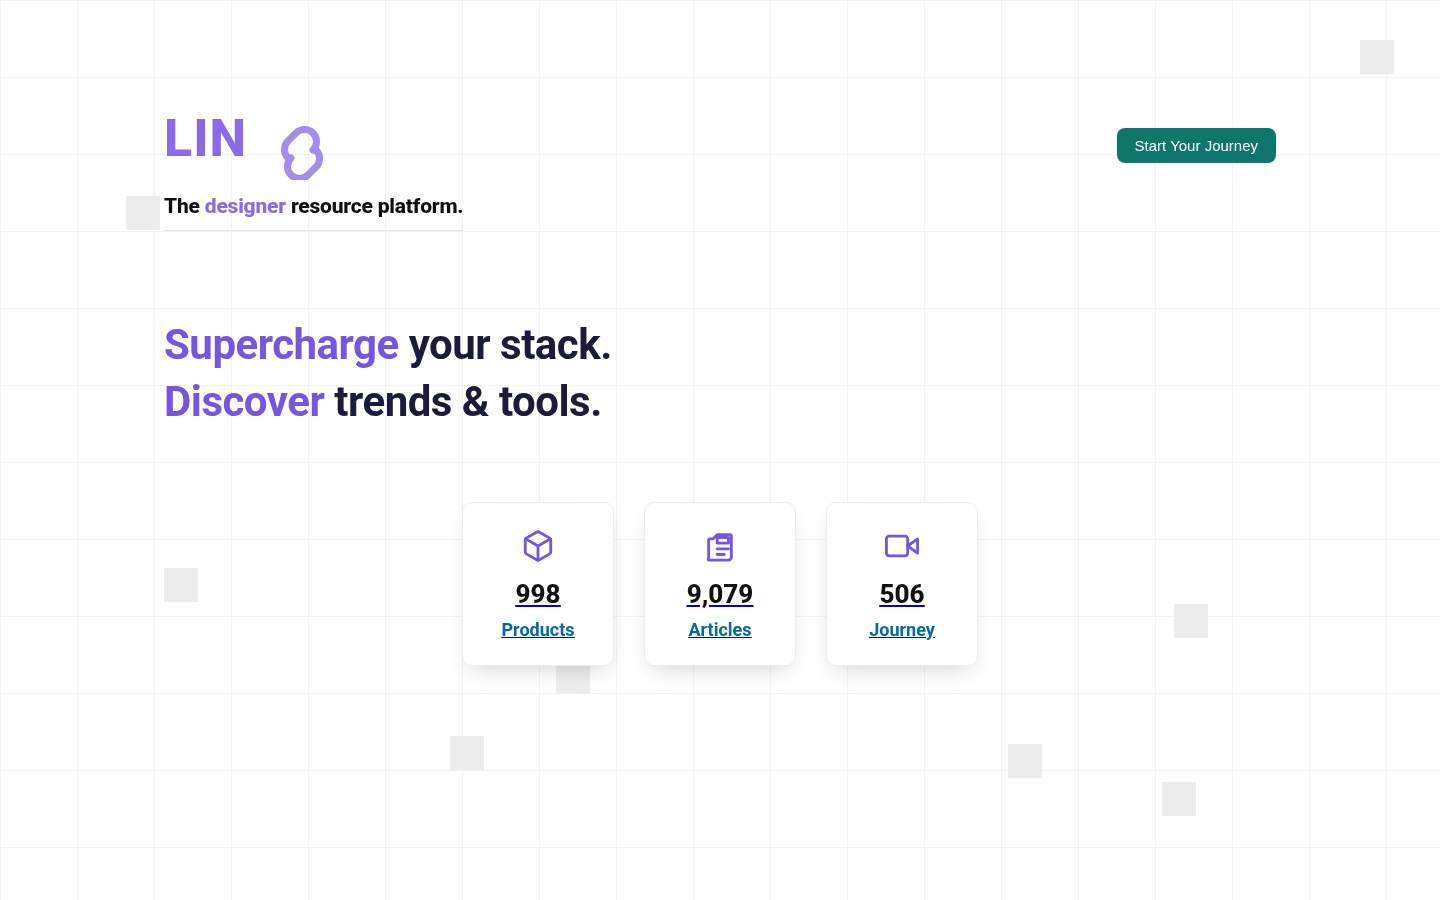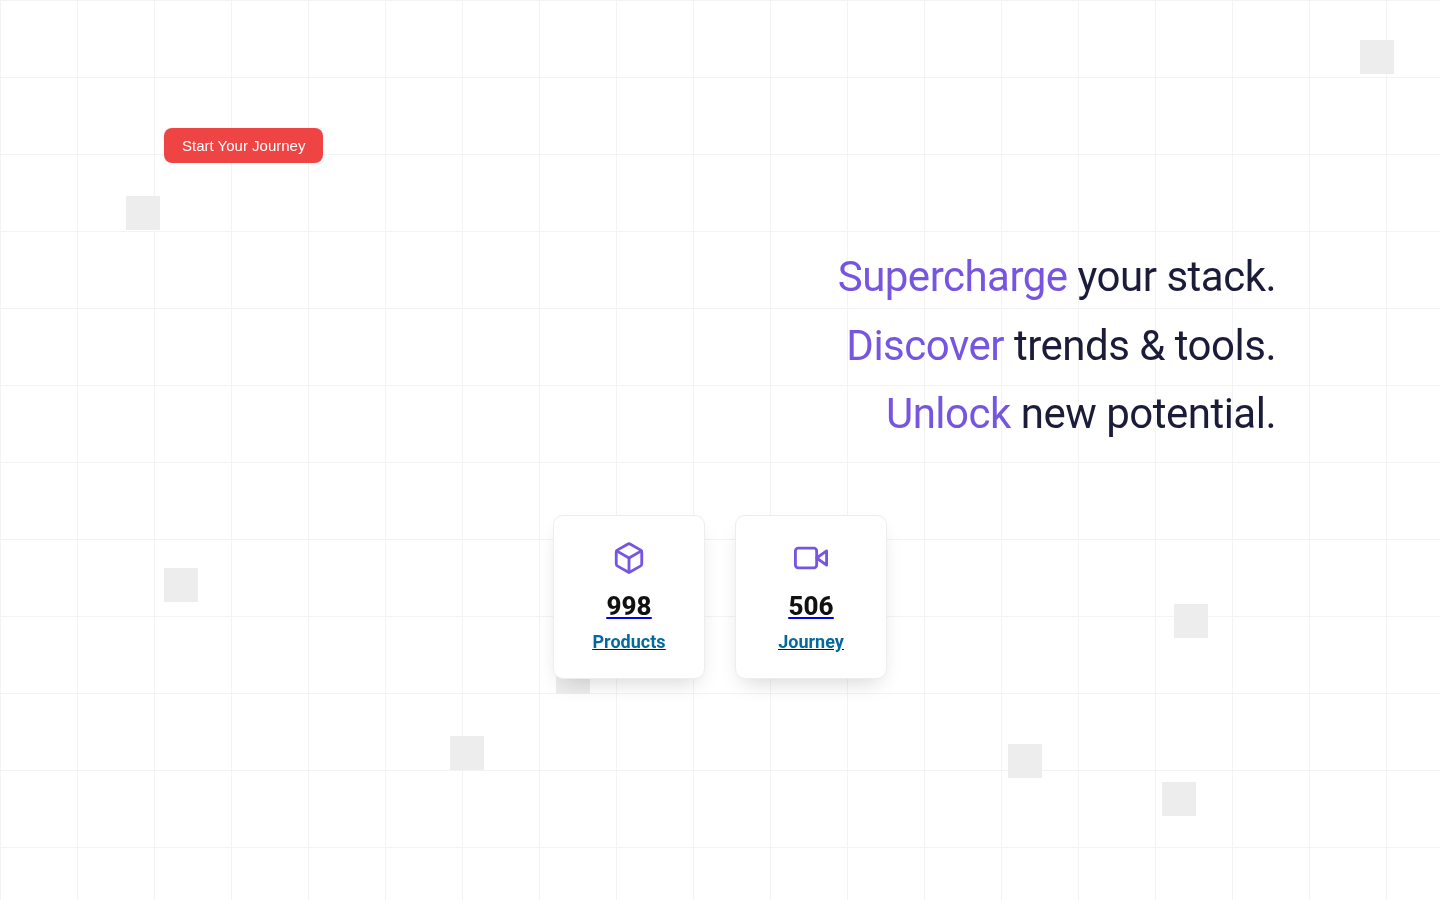--- a/index.html
+++ b/index.html
@@ -49,43 +49,43 @@
     margin-top: 14px;
     padding-bottom: 12px;
     border-bottom: 1px solid #e5e5e5;
     font-size: 21px;
     font-weight: 800;
     color: #0f0f0f;
     letter-spacing: -0.2px;
   }
   .tagline .accent { color:#8a6ae6; }
   .cta-btn {
-    background:#ef4444;
+    background:#0f766e;
     color:#ffffff;
     border:none;
     border-radius:8px;
     padding:9px 18px;
     font-size:15px;
     font-weight:500;
     cursor:pointer;
     margin-top: 20px;
   }
   
   .hero {
     margin-top: 88px;
   }
   .hero .line {
-    text-align:right;
+    text-align:left;
     font-size:42px;
-    font-weight:400;
+    font-weight:700;
     letter-spacing:-0.5px;
     color:#1b1b3a;
     line-height:1.25;
   }
-  .hero .line + .line { margin-top: 16px; }
+  .hero .line + .line { margin-top: 4px; }
   .hero .keyword { color:#7656e0; }
   
   .cards {
     margin-top: 74px;
     display:flex;
     justify-content:center;
     gap:30px;
     text-decoration:underline;
   }
   .card {
@@ -115,49 +115,72 @@
 <div class="blob b3"></div>
 <div class="blob b4"></div>
 <div class="blob b5"></div>
 <div class="blob b6"></div>
 <div class="blob b7"></div>
 <div class="blob b8"></div>
 
 <div class="container">
 
   <div class="header-row">
+    <div>
+      <a class="logo" href="#">
+        <svg width="168" height="72" viewBox="0 0 168 72">
+          <text x="0" y="48" font-size="52" class="logo-text">LIN</text>
+          <g transform="translate(118,26)">
+            <path class="logo-link-shape" d="M6 24 a12 12 0 0 1 0-17 l8-8 a12 12 0 0 1 17 17"></path>
+            <path class="logo-link-shape" d="M34 16 a12 12 0 0 1 0 17 l-8 8 a12 12 0 0 1 -17 -17"></path>
+          </g>
+        </svg>
+      </a>
+      <div class="tagline">
+        <span>The </span><span class="accent">designer</span><span> resource platform.</span>
+      </div>
+    </div>
     <button class="cta-btn">Start Your Journey</button>
   </div>
 
   <div class="hero">
     <div class="line">
       <span class="keyword">Supercharge</span><span> your stack.</span>
     </div>
     <div class="line">
       <span class="keyword">Discover</span><span> trends &amp; tools.</span>
-    </div>
-    <div class="line">
-      <span class="keyword">Unlock</span><span> new potential.</span>
     </div>
   </div>
 
   <div class="cards">
 
     <a class="card" href="#">
       <span class="icon">
         <svg viewBox="0 0 24 24">
             <path d="M21 16V8a2 2 0 0 0-1-1.73l-7-4a2 2 0 0 0-2 0l-7 4A2 2 0 0 0 3 8v8a2 2 0 0 0 1 1.73l7 4a2 2 0 0 0 2 0l7-4A2 2 0 0 0 21 16z"></path>
             <polyline points="3.27 6.96 12 12.01 20.73 6.96"></polyline>
             <line x1="12" y1="22.08" x2="12" y2="12"></line>
           </svg>
       </span>
       <div class="count">998</div>
       <div class="label">Products</div>
     </a>
 
+    <a class="card" href="#">
+      <span class="icon">
+        <svg viewBox="0 0 24 24">
+            <path d="M4 22h14a2 2 0 0 0 2-2V5a1 1 0 0 0-1-1h-9L7 7H5a1 1 0 0 0-1 1v12a2 2 0 0 0 0 2z"></path>
+            <path d="M18 14h-8"></path>
+            <path d="M15 18h-5"></path>
+            <path d="M10 6h8v4h-8V6z"></path>
+          </svg>
+      </span>
+      <div class="count">9,079</div>
+      <div class="label">Articles</div>
+    </a>
 
 
     <a class="card" href="#">
       <span class="icon">
         <svg viewBox="0 0 24 24">
             <polygon points="23 7 16 12 23 17 23 7"></polygon>
             <rect x="1" y="5" width="15" height="14" rx="2" ry="2"></rect>
           </svg>
       </span>
       <div class="count">506</div>

